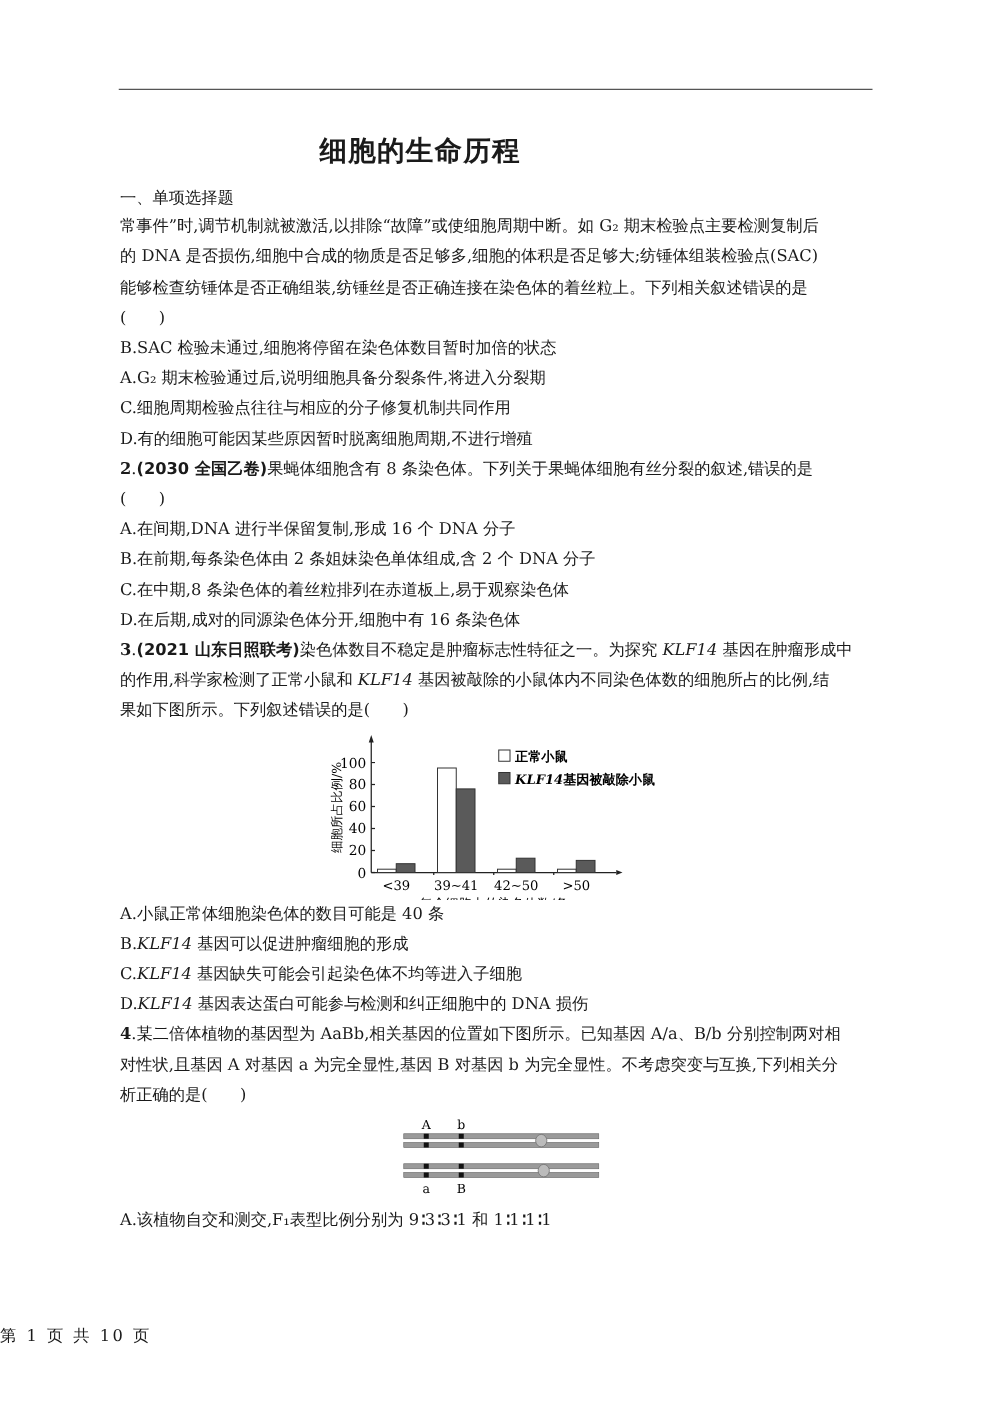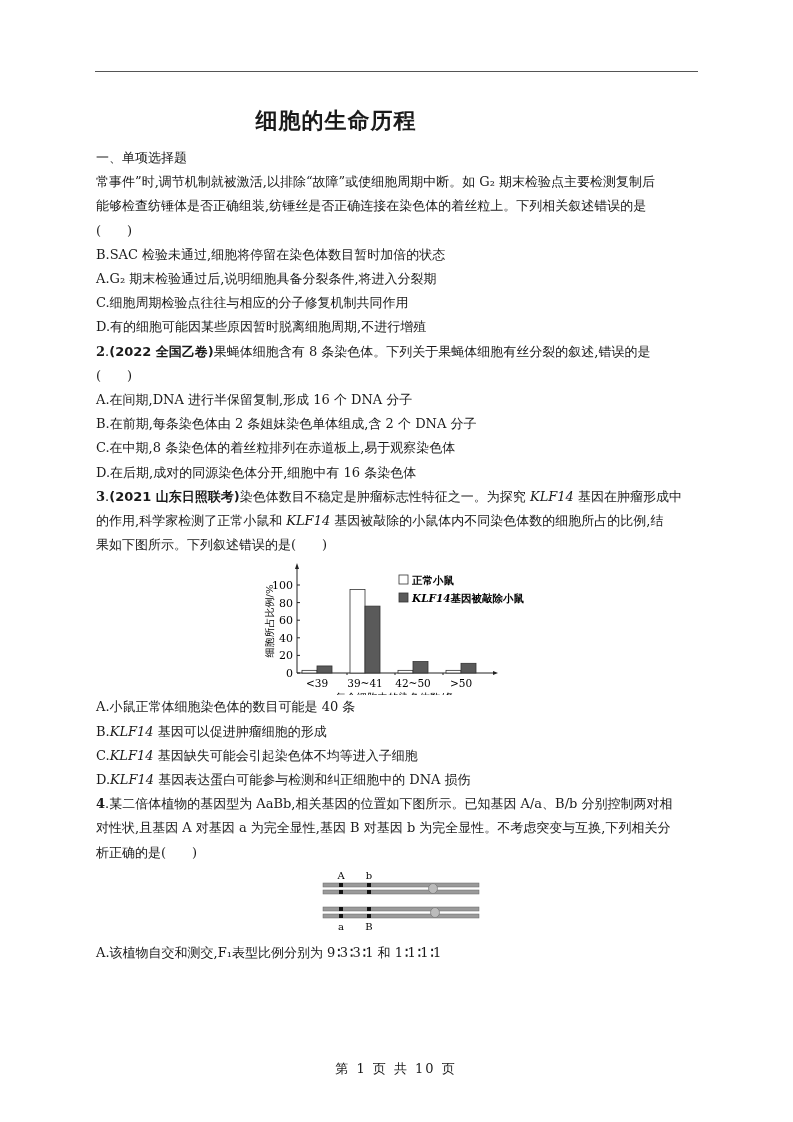--- a/index.html
+++ b/index.html
@@ -9,44 +9,45 @@
   .title { position: absolute; left: 0; width: 672px; top: 106px; text-align: center;
            font-family: "DejaVu Sans", "Liberation Sans", sans-serif; font-weight: bold; font-size: 22px; letter-spacing: 1px; }
   .content { position: absolute; left: 96px; top: 146px; width: 604px; font-size: 13px; line-height: 24.2px; }
   .section { font-family: Liberation Sans, sans-serif; font-size: 13px; margin: 0; }
   .line { margin: 0; white-space: nowrap; }
   .qnum { font-weight: bold; }
   .src { font-family: "DejaVu Sans", "Liberation Sans", sans-serif; font-weight: bold; }
   .it { font-style: italic; }
   .chart-wrap { position: relative; width: 604px; height: 138px; }
   .diagram-wrap { position: relative; width: 604px; height: 76px; }
-  .footer { position: absolute; left: 0; width: 710px; top: 1060px; text-align: center; font-size: 13px; letter-spacing: 2px; margin-left: 41px; }
+  .footer { position: absolute; left: 0; width: 710px; top: 1060px; font-size: 13px; letter-spacing: 2px; }
   svg text { font-family: "DejaVu Serif", "Liberation Serif", serif; }
 </style>
 </head>
 <body>
 
 <div class="top-rule"></div>
 <div class="title">细胞的生命历程</div>
 
 <div class="content">
   <p class="section">一、单项选择题</p>
 
   <div>
     <p class="line">常事件”时,调节机制就被激活,以排除“故障”或使细胞周期中断。如 G₂ 期末检验点主要检测复制后</p>
+    <p class="line">的 DNA 是否损伤,细胞中合成的物质是否足够多,细胞的体积是否足够大;纺锤体组装检验点(SAC)</p>
     <p class="line">能够检查纺锤体是否正确组装,纺锤丝是否正确连接在染色体的着丝粒上。下列相关叙述错误的是</p>
     <p class="line">(　　)</p>
     <p class="line">B.SAC 检验未通过,细胞将停留在染色体数目暂时加倍的状态</p>
     <p class="line">A.G₂ 期末检验通过后,说明细胞具备分裂条件,将进入分裂期</p>
     <p class="line">C.细胞周期检验点往往与相应的分子修复机制共同作用</p>
     <p class="line">D.有的细胞可能因某些原因暂时脱离细胞周期,不进行增殖</p>
   </div>
 
   <div>
-    <p class="line"><span class="qnum">2</span>.<span class="src">(2022 全国乙卷)</span><span>果蝇体细胞含有 8 条染色体。下列关于果蝇体细胞有丝分裂的叙述,错误的是</span></p>
+    <p class="line"><span class="qnum">2</span>.<span class="src">(2030 全国乙卷)</span><span>果蝇体细胞含有 8 条染色体。下列关于果蝇体细胞有丝分裂的叙述,错误的是</span></p>
     <p class="line">(　　)</p>
     <p class="line">A.在间期,DNA 进行半保留复制,形成 16 个 DNA 分子</p>
     <p class="line">B.在前期,每条染色体由 2 条姐妹染色单体组成,含 2 个 DNA 分子</p>
     <p class="line">C.在中期,8 条染色体的着丝粒排列在赤道板上,易于观察染色体</p>
     <p class="line">D.在后期,成对的同源染色体分开,细胞中有 16 条染色体</p>
   </div>
 
   <div>
     <p class="line"><span class="qnum">3</span>.<span class="src">(2021 山东日照联考)</span><span>染色体数目不稳定是肿瘤标志性特征之一。为探究 </span><span class="it">KLF14</span><span> 基因在肿瘤形成中</span></p>
     <p class="line"><span>的作用,科学家检测了正常小鼠和 </span><span class="it">KLF14</span><span> 基因被敲除的小鼠体内不同染色体数的细胞所占的比例,结</span></p>

